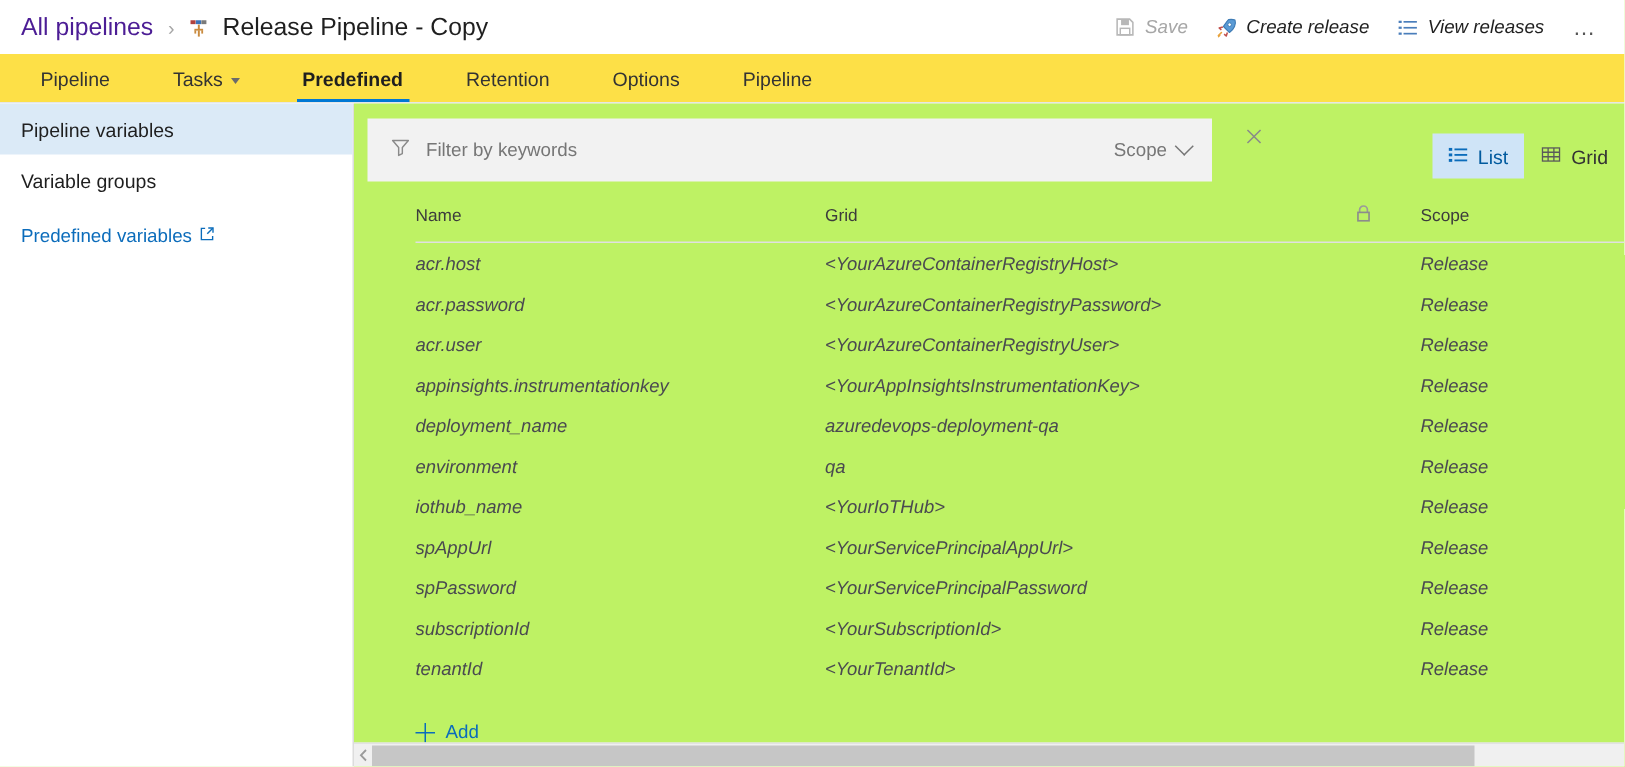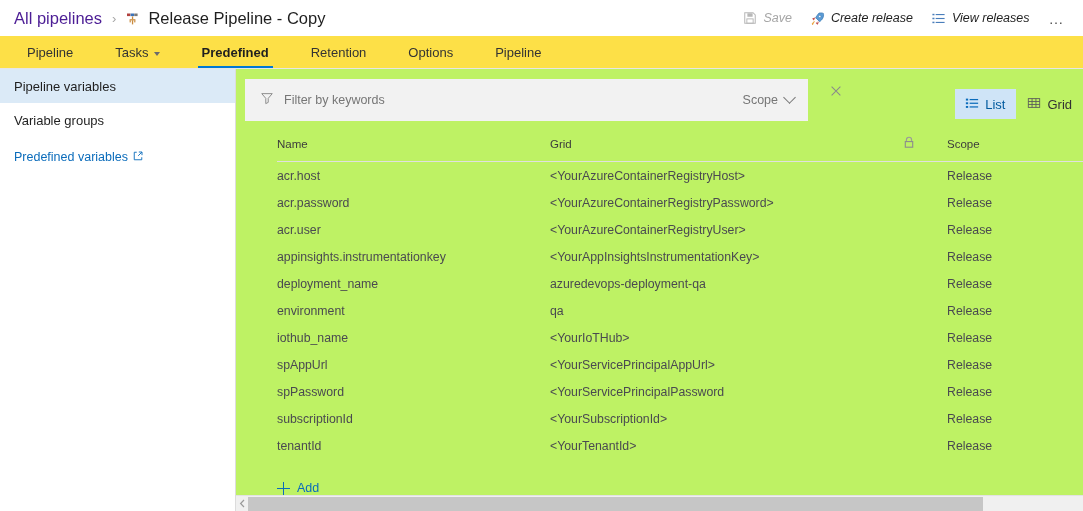--- a/index.html
+++ b/index.html
@@ -245,20 +245,21 @@
   }
   .col-name   { width: 273px; flex: 0 0 273px; }
   .col-value  { width: 353px; flex: 0 0 353px; }
   .col-lock   { width: 44px;  flex: 0 0 44px; display: flex; align-items: center; }
   .col-scope  { width: 110px; flex: 0 0 110px; }
 
   .trow {
     display: flex;
     align-items: center;
     height: 27px;
+    font-style: italic;
   }
   .td {
     font-size: 12.3px;
     color: #4a4a50;
     white-space: nowrap;
     overflow: hidden;
     text-overflow: ellipsis;
   }
   .td.scope { color: #4a4a50; }
 

